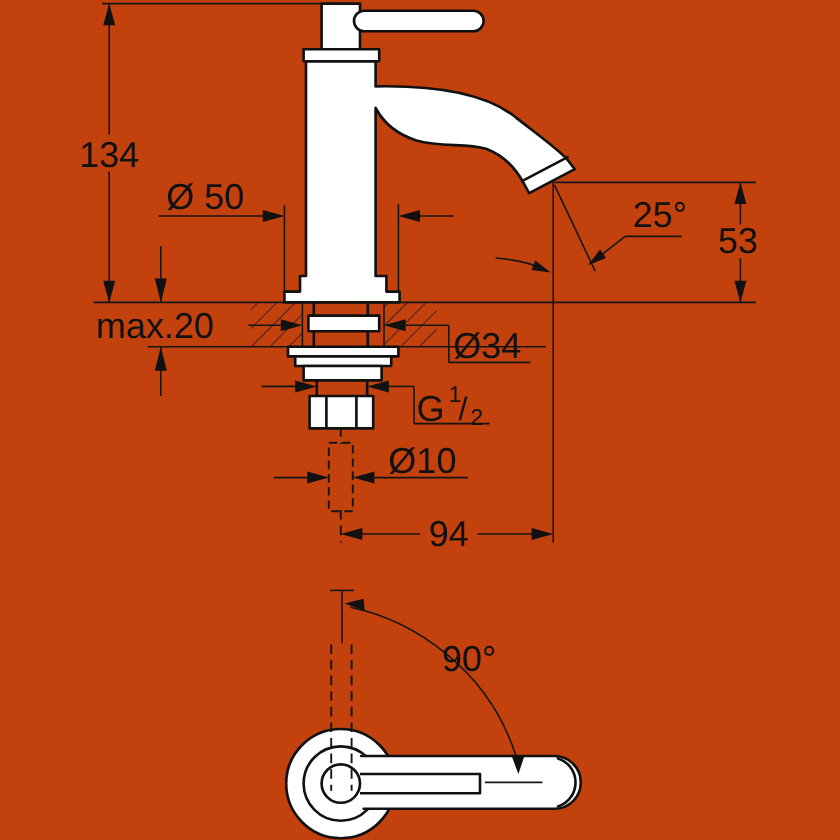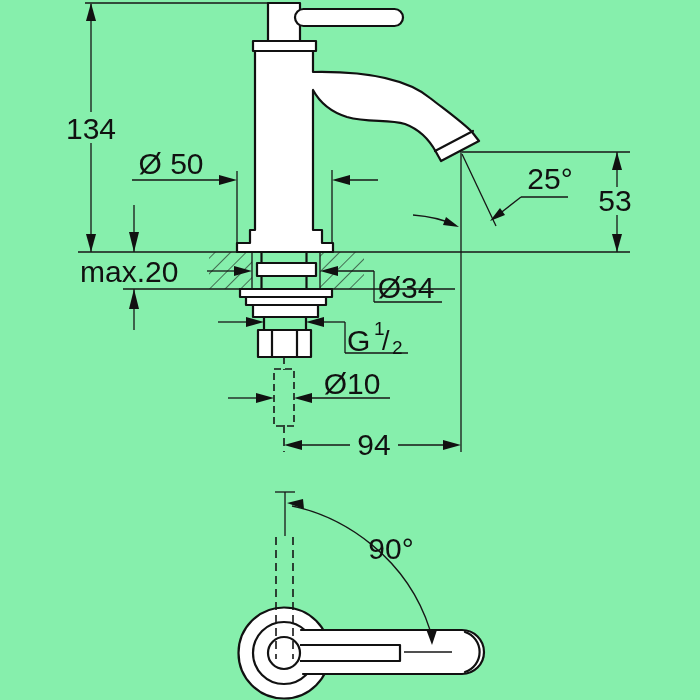--- a/index.html
+++ b/index.html
@@ -1,16 +1,16 @@
 <!DOCTYPE html>
 <html><head>
 <meta charset="utf-8">
 <style>
   html,body{margin:0;padding:0;background:#fff;}
-  .stage{width:700px;height:700px;background:#86efac;position:relative;overflow:hidden;}
+  .stage{width:700px;height:700px;background:#c2410c;position:relative;overflow:hidden;}
   svg{display:block;}
   text{font-family:"Liberation Sans","DejaVu Sans",sans-serif;fill:#111;}
   .dim{font-size:30px;}
   .small{font-size:19px;}
   .slash{font-size:27px;}
   .obj{stroke:#111;stroke-width:2.2;fill:none;stroke-linecap:round;stroke-linejoin:round;}
   .objf{stroke:#111;stroke-width:2.2;fill:#fff;stroke-linejoin:round;}
   .thin{stroke:#161616;stroke-width:1.3;fill:none;stroke-linecap:butt;}
   .dash{stroke:#161616;stroke-width:1.6;fill:none;stroke-dasharray:8 5;}
   .arrow{fill:#111;stroke:none;}

